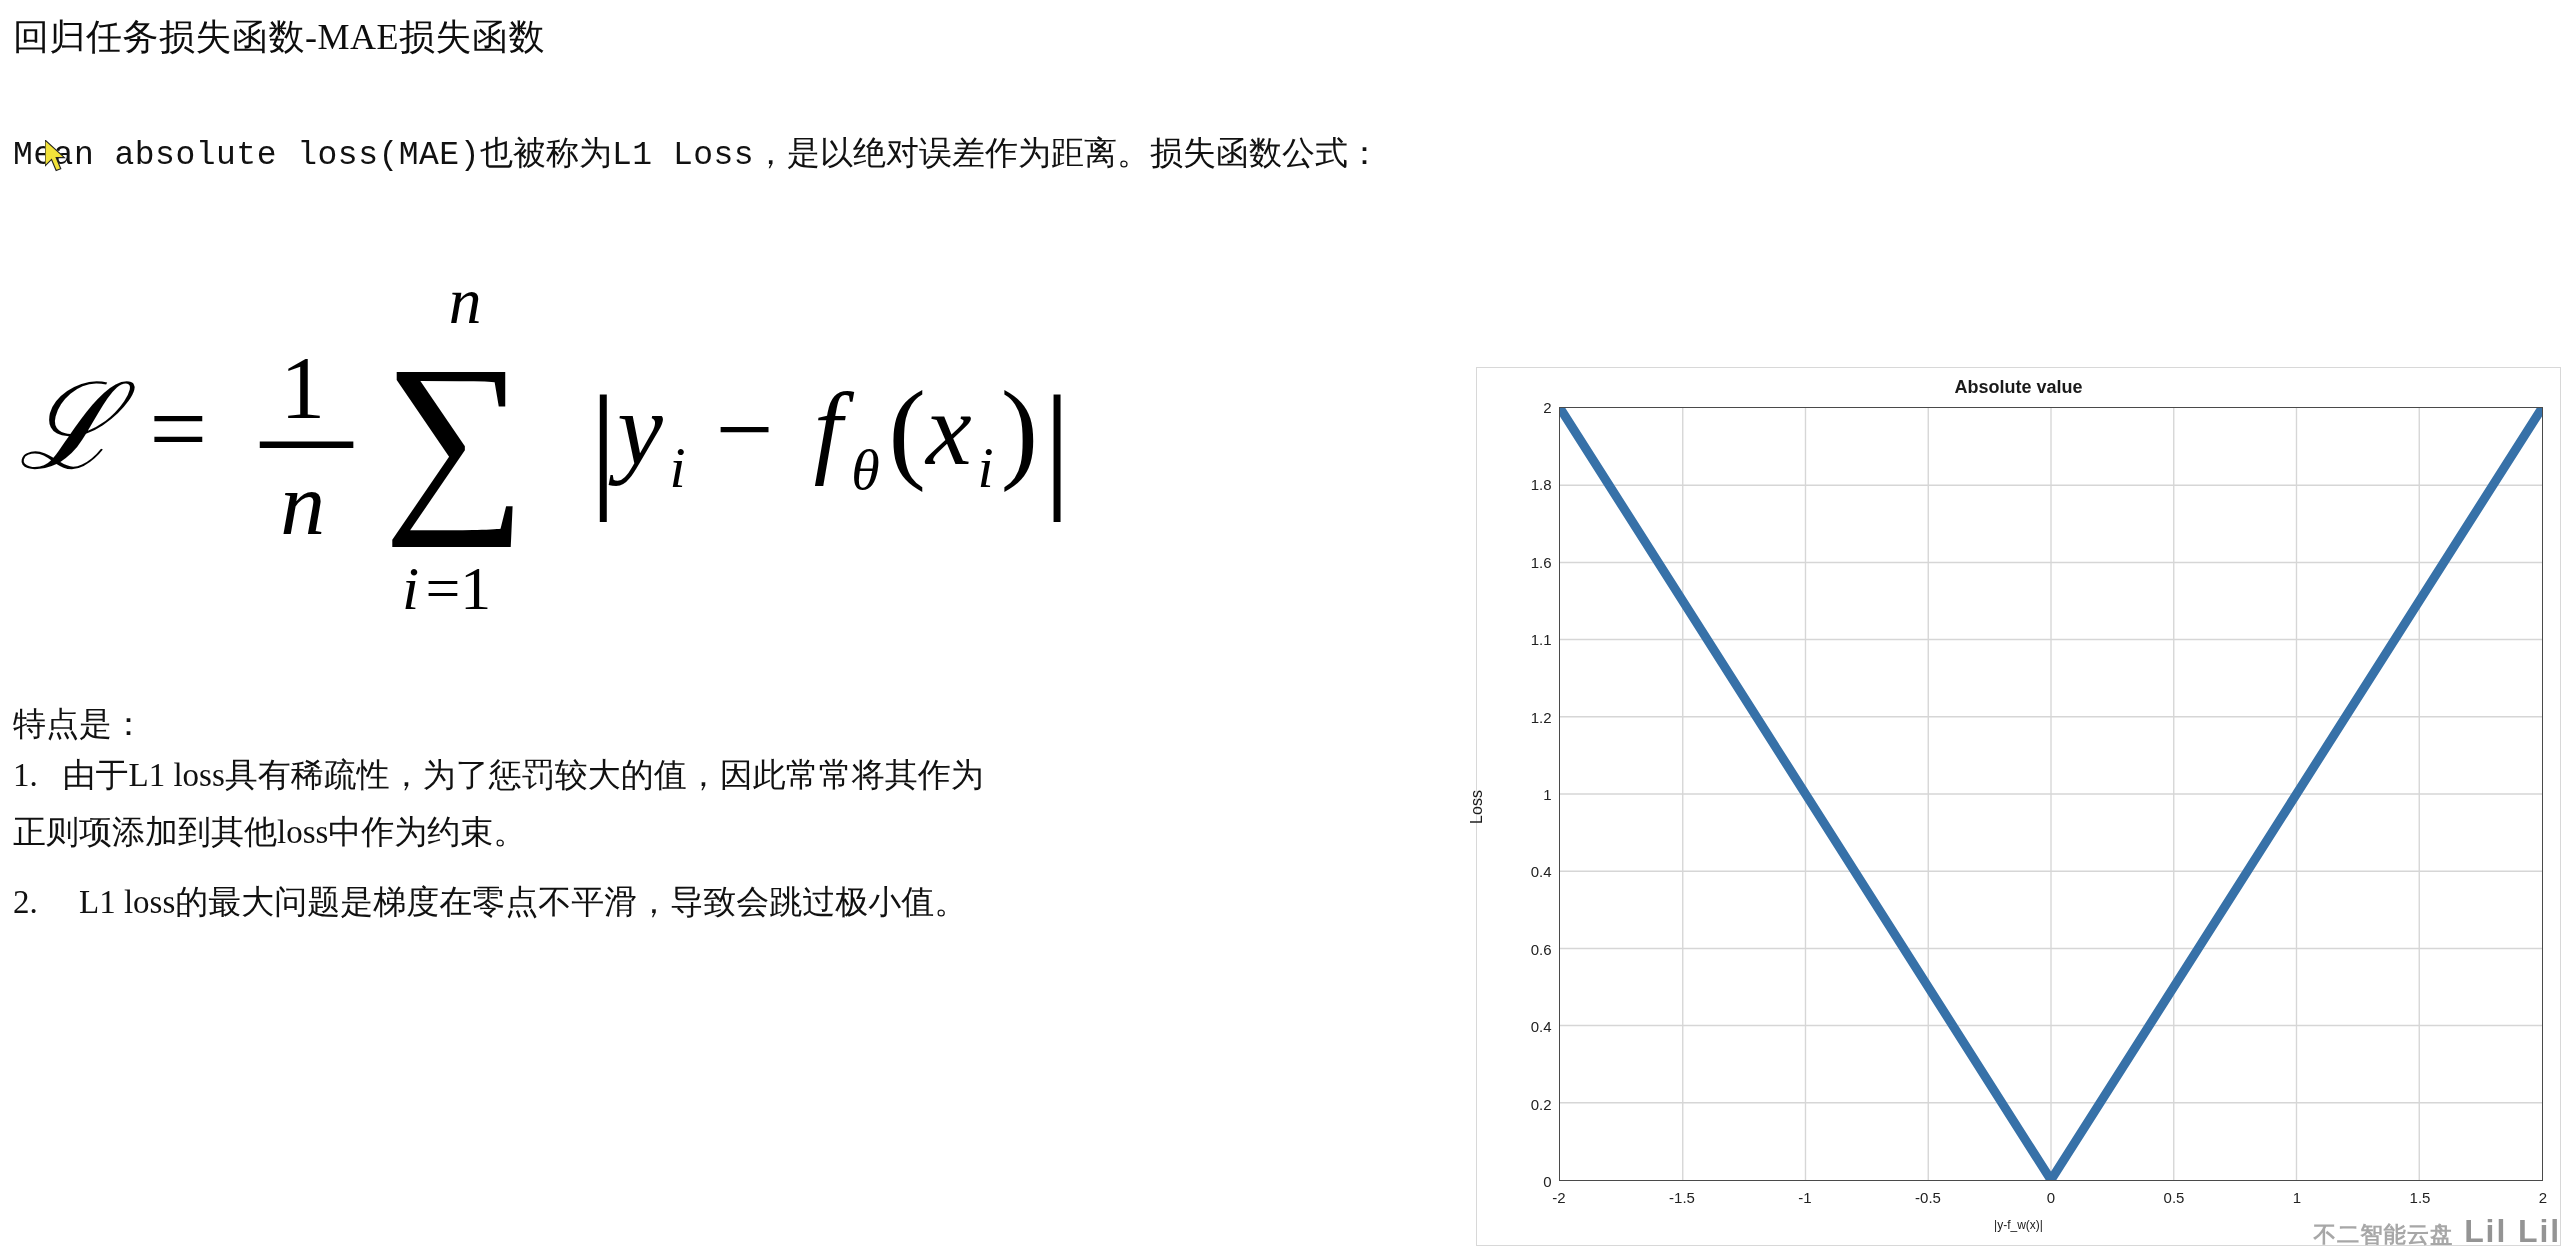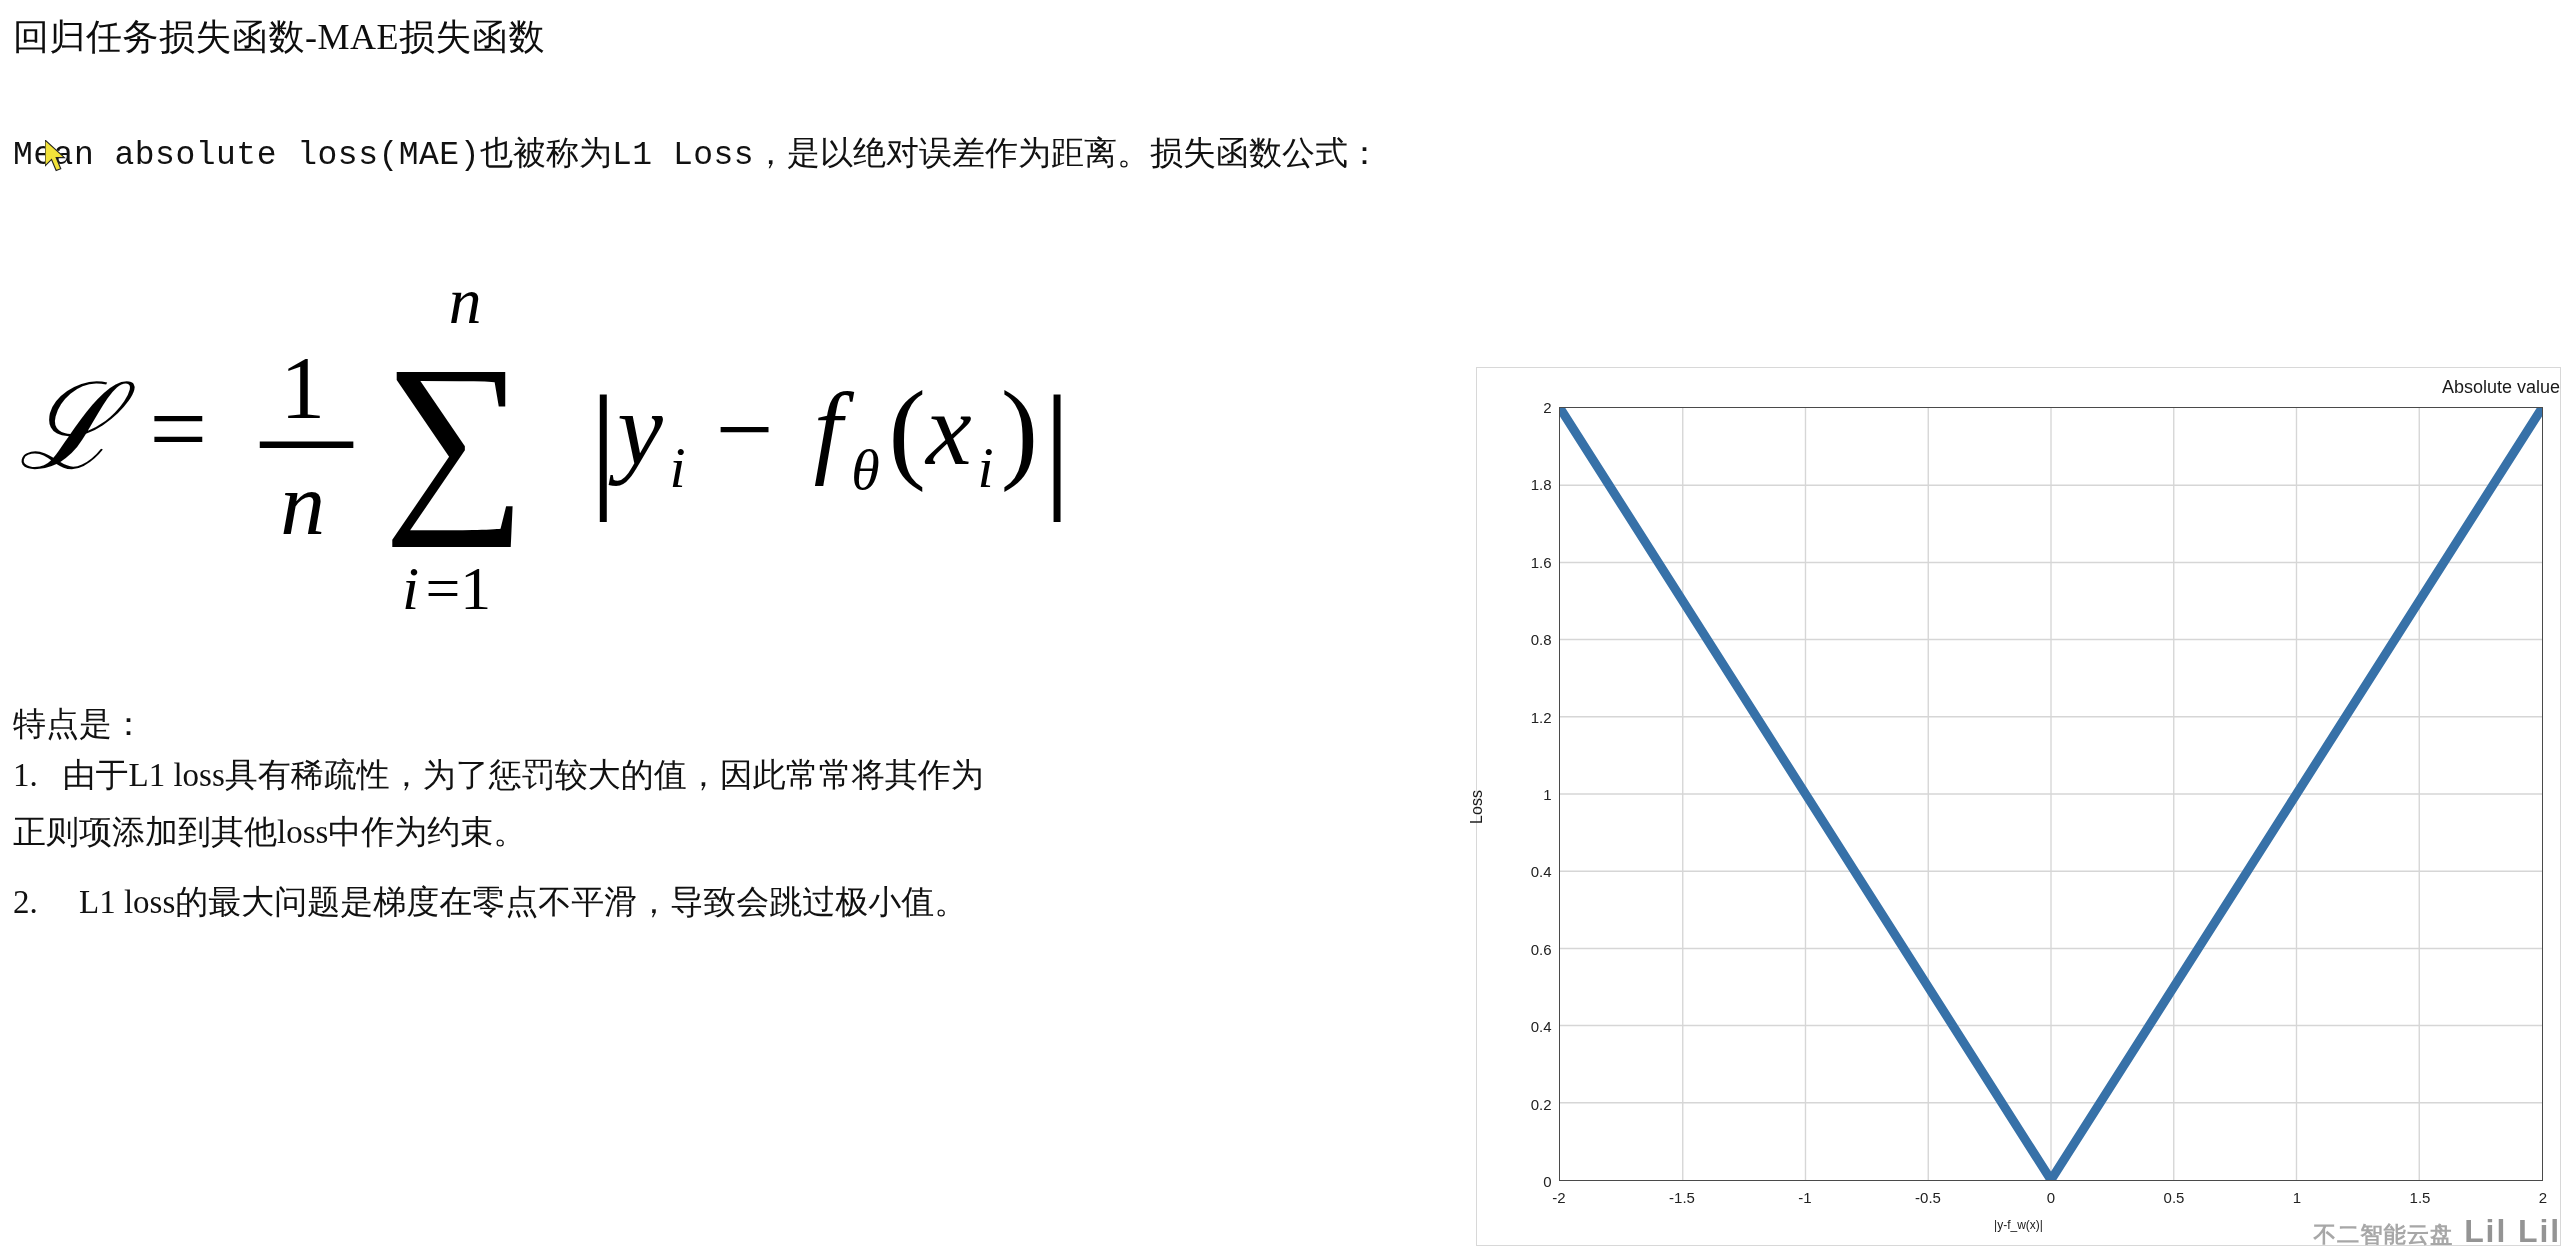--- a/index.html
+++ b/index.html
@@ -103,23 +103,23 @@
     height: 879px;
     background: #ffffff;
     border: 0.9px solid #d8d8d8;
     box-sizing: border-box;
   }
   .chart-title {
     position: absolute;
     left: 0;
     right: 0;
     top: 9.4px;
-    text-align: right;
+    text-align: center;
     font-size: 18px;
-    font-weight: normal;
+    font-weight: bold;
     color: #1a1a1a;
   }
   .plot-area {
     position: absolute;
     left: 82px;
     top: 39px;
     right: 17px;
     bottom: 64px;
     border: 0.9px solid #4a4a4a;
     box-sizing: border-box;
@@ -295,21 +295,21 @@
     </div>
 
     <div class="y-ticks-wrap">
       <div class="y-tick" style="top:100%">0</div>
       <div class="y-tick" style="top:90%">0.2</div>
       <div class="y-tick" style="top:80%">0.4</div>
       <div class="y-tick" style="top:70%">0.6</div>
       <div class="y-tick" style="top:60%">0.4</div>
       <div class="y-tick" style="top:50%">1</div>
       <div class="y-tick" style="top:40%">1.2</div>
-      <div class="y-tick" style="top:30%">0.8</div>
+      <div class="y-tick" style="top:30%">1.1</div>
       <div class="y-tick" style="top:20%">1.6</div>
       <div class="y-tick" style="top:10%">1.8</div>
       <div class="y-tick" style="top:0%">2</div>
 
       <div class="x-tick" style="left:0%">-2</div>
       <div class="x-tick" style="left:12.5%">-1.5</div>
       <div class="x-tick" style="left:25%">-1</div>
       <div class="x-tick" style="left:37.5%">-0.5</div>
       <div class="x-tick" style="left:50%">0</div>
       <div class="x-tick" style="left:62.5%">0.5</div>

